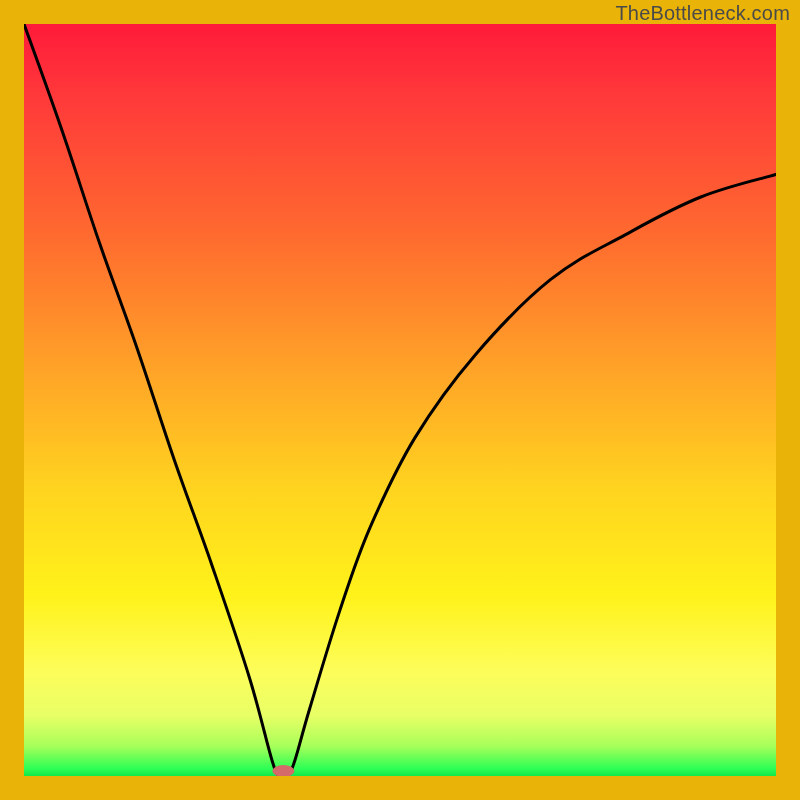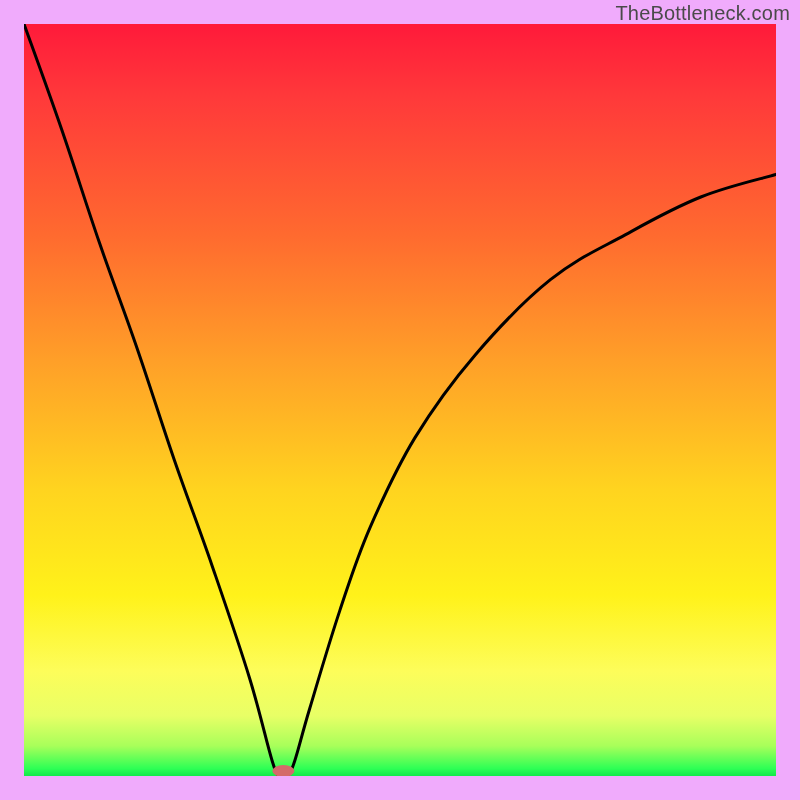--- a/index.html
+++ b/index.html
@@ -8,21 +8,21 @@
     width: 800px;
     height: 800px;
     overflow: hidden;
     background: #000;
     font-family: Arial, Helvetica, sans-serif;
   }
   .frame {
     position: relative;
     width: 800px;
     height: 800px;
-    background: #f0abfc;
+    background: #eab308;
   }
   .plot-area {
     position: absolute;
     left: 24px;
     top: 24px;
     width: 752px;
     height: 752px;
     overflow: hidden;
   }
   .gradient {

